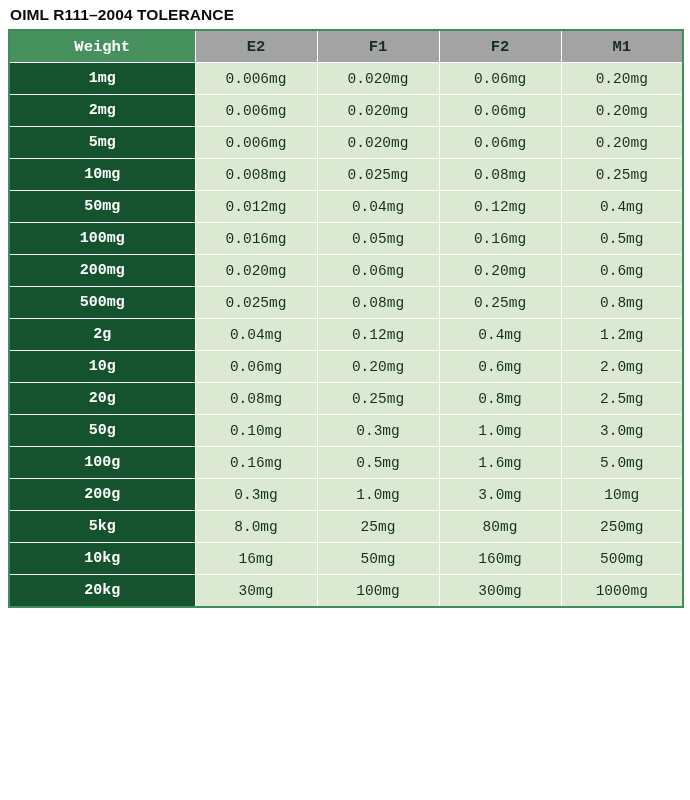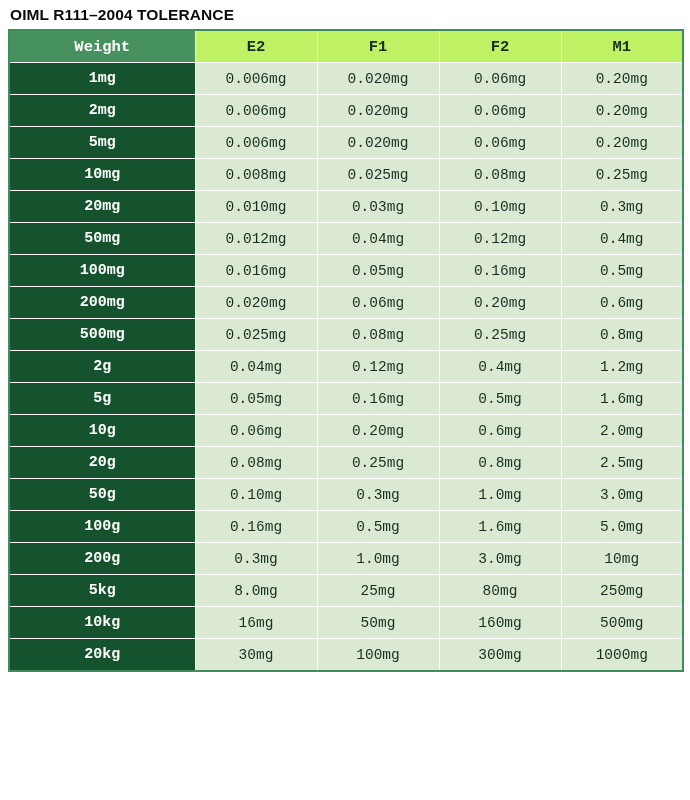--- a/index.html
+++ b/index.html
@@ -46,21 +46,21 @@
   table.tol {
     border: 2px solid #3f8c5c;
   }
   th.head-weight {
     background: #47915f;
     color: #ffffff;
     font-size: 15.5px;
     font-weight: bold;
   }
   th.head-col {
-    background: #bef264;
+    background: #a3a3a3;
     color: #16301f;
     font-size: 15.5px;
     font-weight: bold;
   }
   td.rowhead {
     background: #14532d;
     color: #ffffff;
     font-size: 15px;
     font-weight: bold;
   }
@@ -118,27 +118,20 @@
           <td class="val">0.20mg</td>
         </tr>
         <tr>
           <td class="rowhead">10mg</td>
           <td class="val">0.008mg</td>
           <td class="val">0.025mg</td>
           <td class="val">0.08mg</td>
           <td class="val">0.25mg</td>
         </tr>
         <tr>
-          <td class="rowhead">20mg</td>
-          <td class="val">0.010mg</td>
-          <td class="val">0.03mg</td>
-          <td class="val">0.10mg</td>
-          <td class="val">0.3mg</td>
-        </tr>
-        <tr>
           <td class="rowhead">50mg</td>
           <td class="val">0.012mg</td>
           <td class="val">0.04mg</td>
           <td class="val">0.12mg</td>
           <td class="val">0.4mg</td>
         </tr>
         <tr>
           <td class="rowhead">100mg</td>
           <td class="val">0.016mg</td>
           <td class="val">0.05mg</td>
@@ -160,27 +153,20 @@
           <td class="val">0.8mg</td>
         </tr>
         <tr>
           <td class="rowhead">2g</td>
           <td class="val">0.04mg</td>
           <td class="val">0.12mg</td>
           <td class="val">0.4mg</td>
           <td class="val">1.2mg</td>
         </tr>
         <tr>
-          <td class="rowhead">5g</td>
-          <td class="val">0.05mg</td>
-          <td class="val">0.16mg</td>
-          <td class="val">0.5mg</td>
-          <td class="val">1.6mg</td>
-        </tr>
-        <tr>
           <td class="rowhead">10g</td>
           <td class="val">0.06mg</td>
           <td class="val">0.20mg</td>
           <td class="val">0.6mg</td>
           <td class="val">2.0mg</td>
         </tr>
         <tr>
           <td class="rowhead">20g</td>
           <td class="val">0.08mg</td>
           <td class="val">0.25mg</td>

